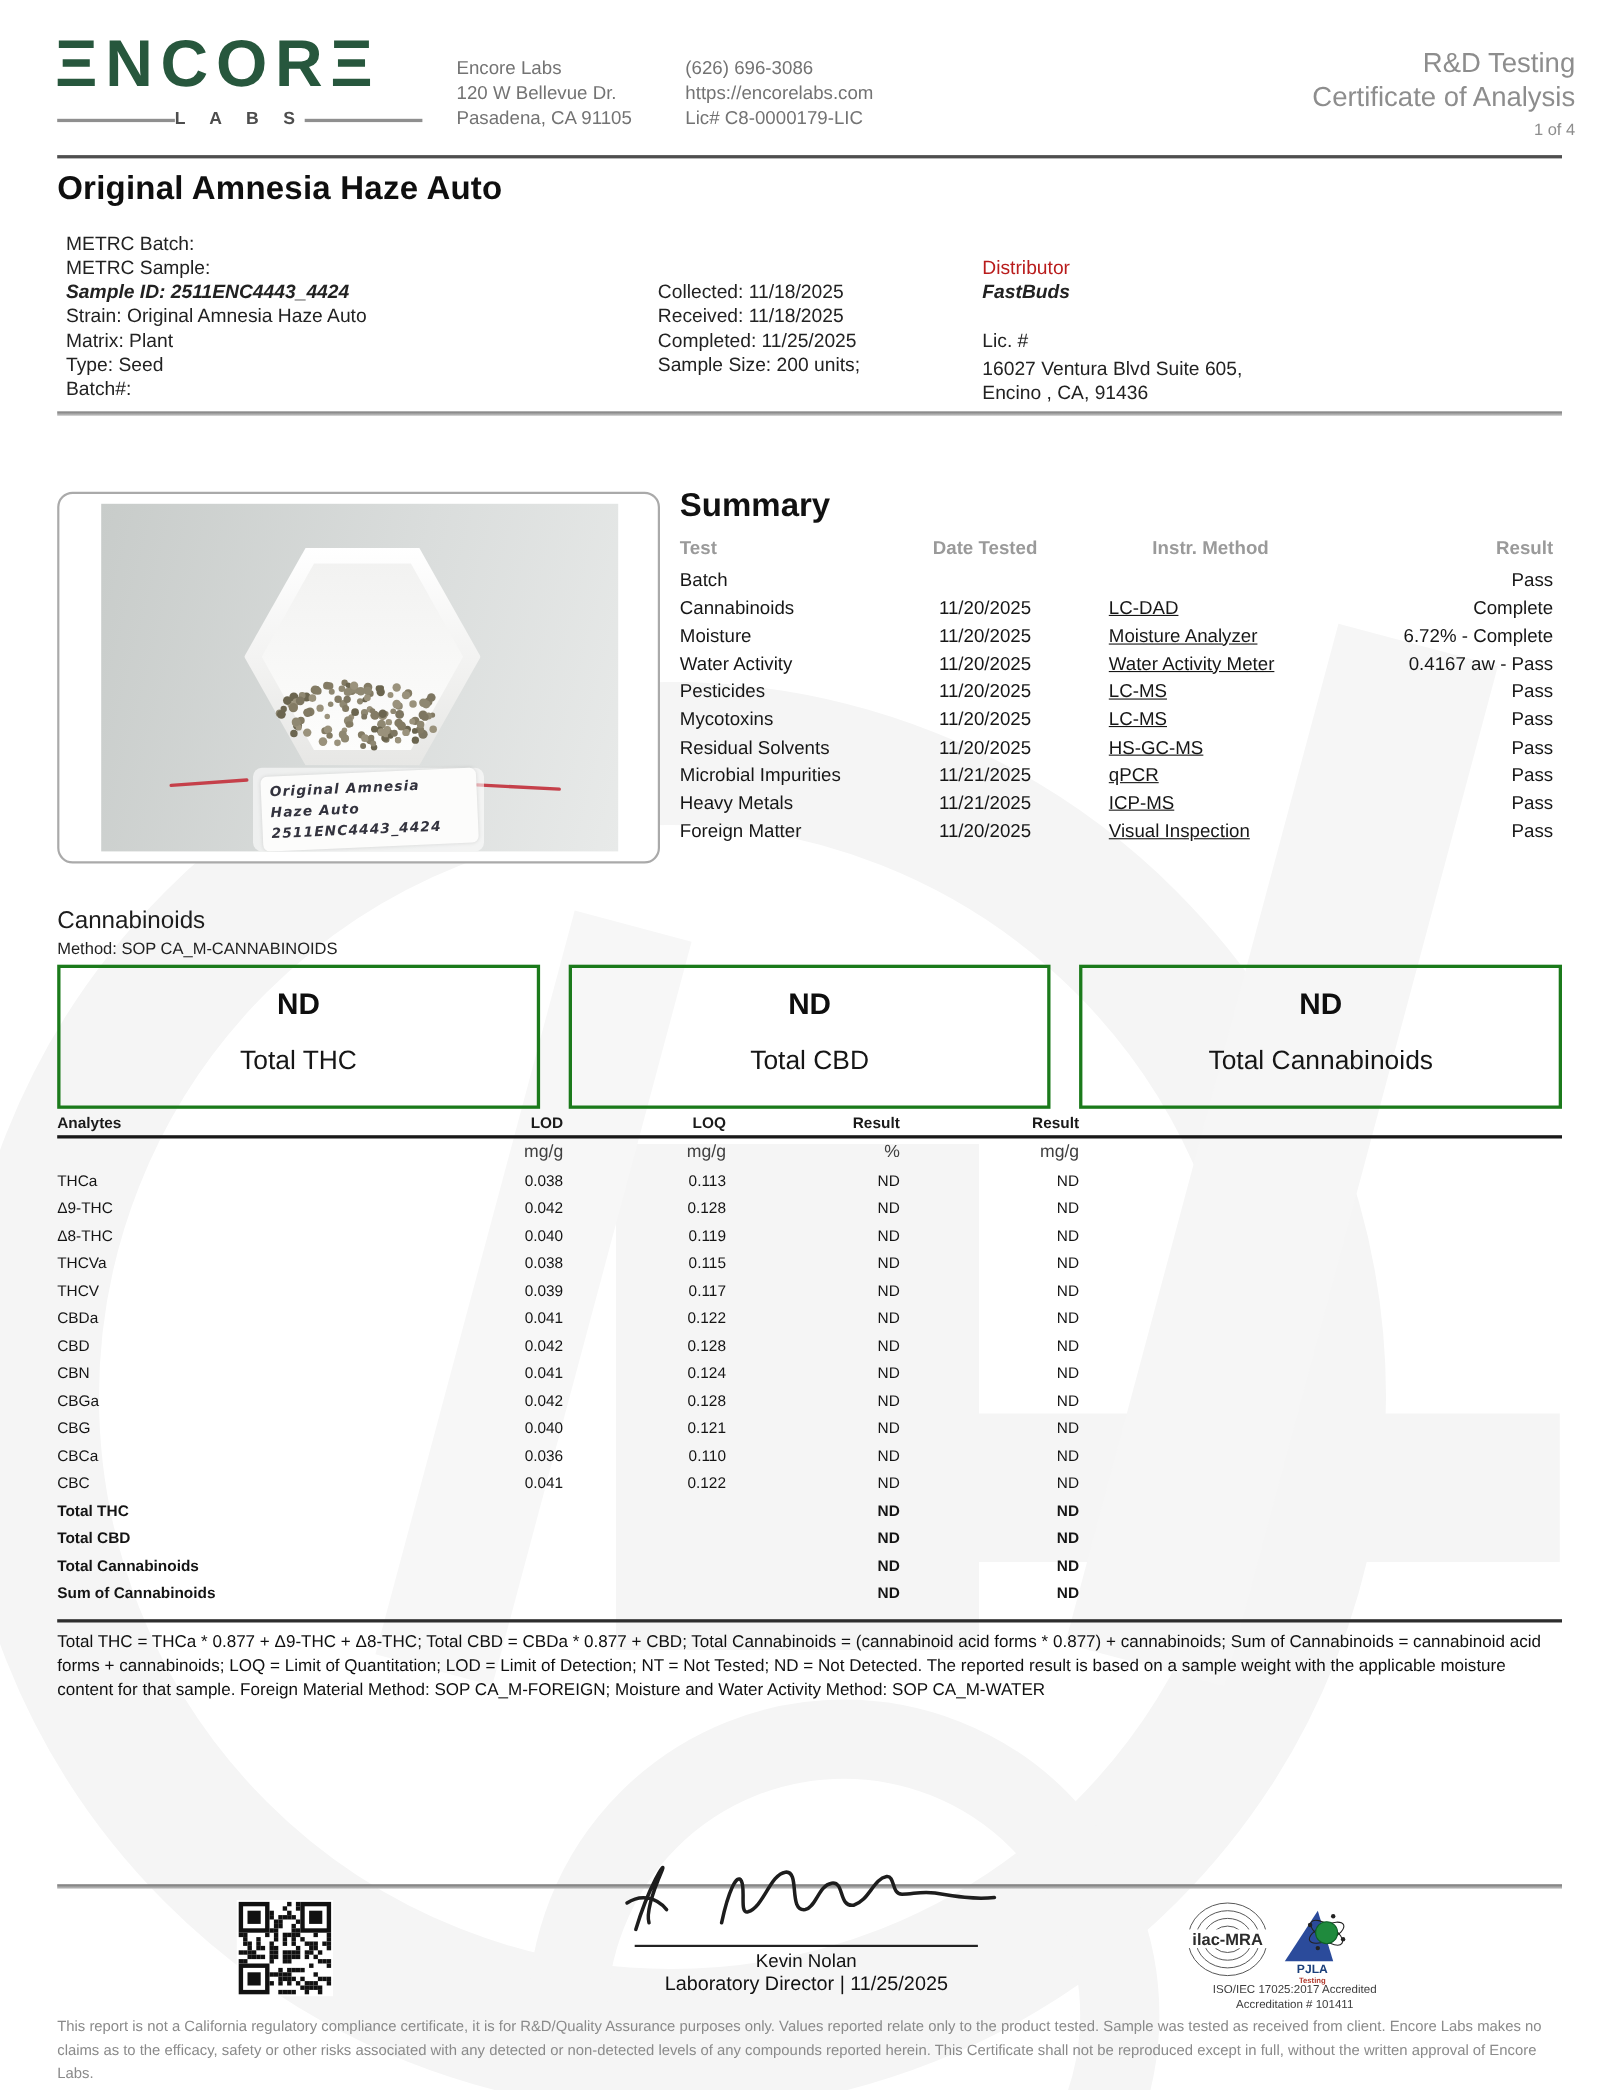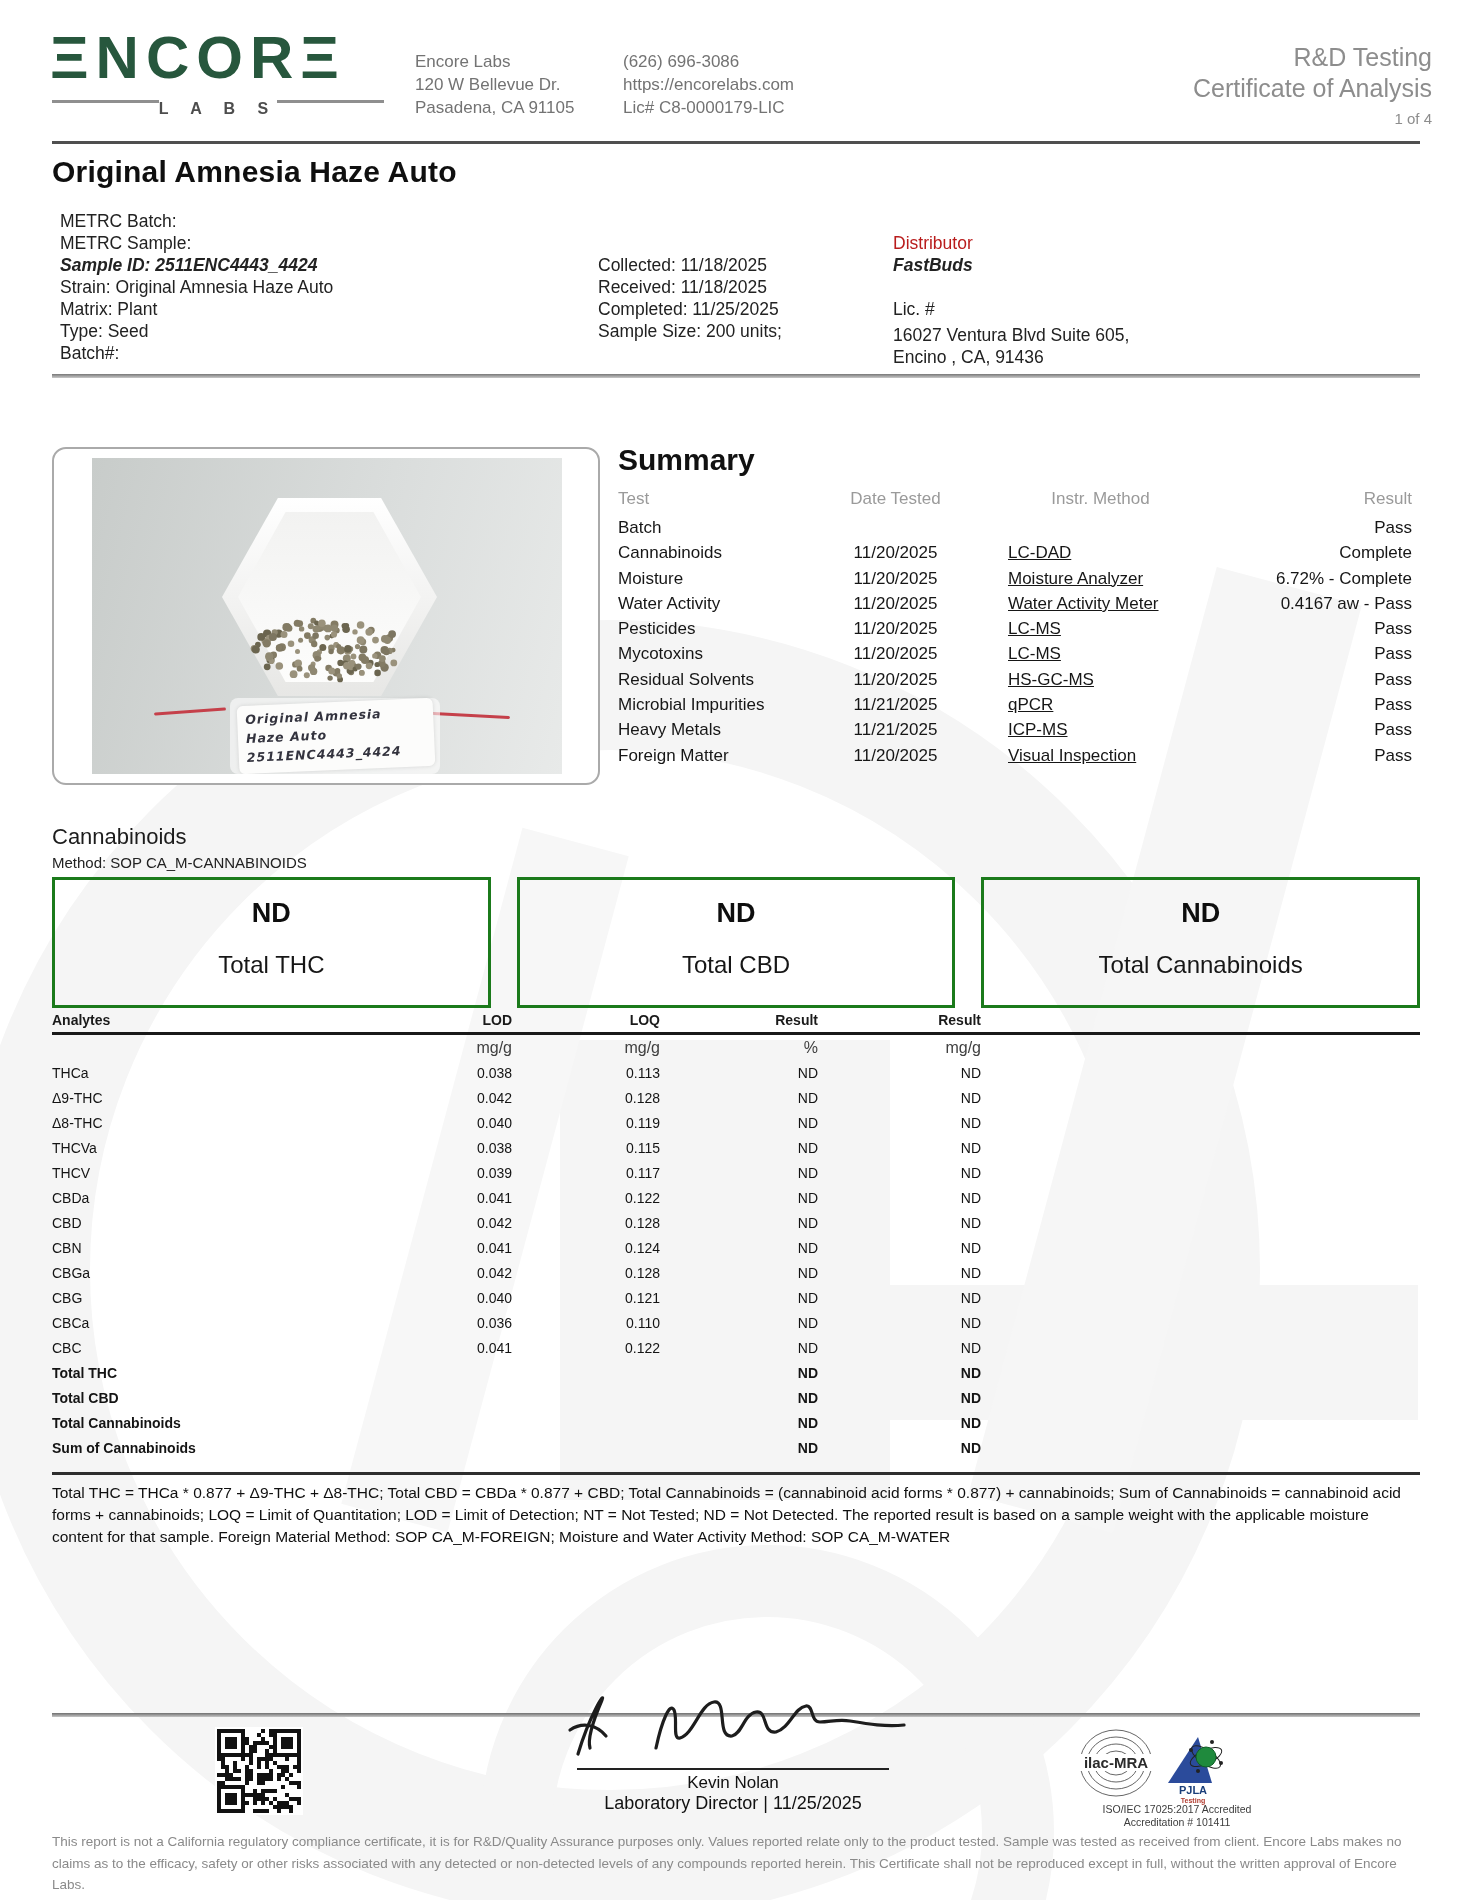--- a/index.html
+++ b/index.html
@@ -9,21 +9,21 @@
   .wm{position:absolute;z-index:0;}
   .wm-ring{left:-40px;top:620px;width:1040px;height:1040px;border:130px solid #f5f5f5;border-radius:50%;}
   .wm-rect1{left:560px;top:1040px;width:330px;height:460px;background:#f5f5f5;}
   .wm-rect2{left:888px;top:1285px;width:530px;height:135px;background:#f5f5f5;}
   .wm-band1{left:1090px;top:570px;width:150px;height:960px;background:#f6f6f6;transform:rotate(15deg);}
   .wm-band2{left:430px;top:830px;width:110px;height:700px;background:#f7f7f7;transform:rotate(15deg);}
   .wm-ring2{left:480px;top:1545px;width:430px;height:430px;border:72px solid #f5f5f5;border-radius:50%;}
   .z{position:absolute;z-index:1;}
   
   .logo-word{left:50px;top:26px;font-weight:700;font-size:60px;letter-spacing:7px;color:#27573d;line-height:64px;}
-  .logo-labs{left:52px;top:100px;width:332px;display:flex;}
+  .logo-labs{left:52px;top:100px;width:332px;display:flex;align-items:center;}
   .logo-labs .bar{flex:1;height:3px;background:#8f8f8f;}
   .logo-labs .txt{font-size:16px;font-weight:700;letter-spacing:9px;color:#4d4d4d;}
   .hdr-col{font-size:17px;line-height:23px;color:#737373;}
   .hdr-address{left:415px;top:50px;}
   .hdr-contact{left:623px;top:50px;}
   .hdr-right{right:57px;top:42px;text-align:right;font-size:25px;line-height:31px;color:#8d8d8d;}
   .hdr-page{right:57px;top:110px;font-size:15px;color:#8d8d8d;}
   .rule1{left:52px;top:141px;width:1368px;height:3px;background:#4f4f4f;}
   
   .doc-title{left:52px;top:155px;font-size:30px;font-weight:700;color:#0f0f0f;letter-spacing:.2px;}
@@ -52,21 +52,21 @@
   .tie-r{left:340px;top:256px;width:78px;transform:rotate(3deg);}
   .baggie{position:absolute;left:138px;top:240px;width:210px;height:76px;background:rgba(255,255,255,.6);border-radius:8px;}
   .photo-label{position:absolute;left:146px;top:244px;width:196px;height:68px;background:#fcfcfb;border-radius:6px;
       transform:rotate(-2.5deg);box-shadow:0 0 4px rgba(0,0,0,.12);padding:4px 8px;box-sizing:border-box;}
   .photo-label p{margin:0;font-family:"DejaVu Sans",sans-serif;font-style:italic;font-weight:700;
       font-size:12.5px;line-height:19px;color:#33333e;letter-spacing:1px;}
   
   .summary{left:618px;top:443px;width:794px;}
   .summary h2{margin:0 0 12px 0;font-size:30px;font-weight:700;color:#111;}
   .sum-grid{display:grid;grid-template-columns:165px 225px 185px 219px;font-size:17px;}
-  .sum-head{color:#9a9a9a;font-weight:400;margin-bottom:6px;}
+  .sum-head{color:#9a9a9a;font-weight:700;margin-bottom:6px;}
   .sum-grid span:nth-child(2){text-align:center;}
   .sum-grid span:nth-child(3){text-align:center;}
   .sum-grid span:nth-child(4){text-align:right;}
   .sum-row{display:grid;grid-template-columns:165px 225px 185px 219px;font-size:17px;line-height:25.3px;color:#161616;}
   .sum-row span:nth-child(2){text-align:center;}
   .sum-row span:nth-child(3){text-decoration:underline;}
   .sum-row span:nth-child(4){text-align:right;}
   
   .cann-title{left:52px;top:824px;font-size:22px;color:#1c1c1c;}
   .cann-method{left:52px;top:854px;font-size:15px;color:#222;}

